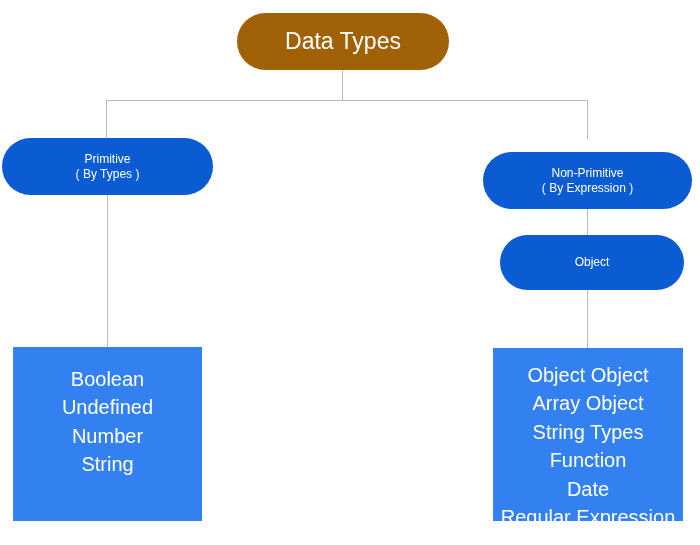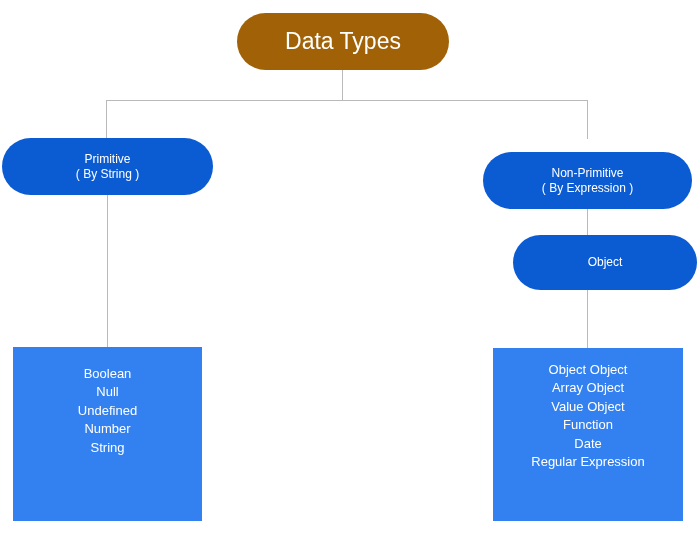--- a/index.html
+++ b/index.html
@@ -53,30 +53,30 @@
   
   .listbox {
     position: absolute;
     background: #3380f0;
     color: #ffffff;
     box-sizing: border-box;
     display: flex;
     flex-direction: column;
     align-items: center;
     z-index: 3;
-    font-size: 13px;
+    font-size: 20px;
     line-height: 1.42;
   }
   .listbox .lb-items { width: 100%; text-align: center; }
   .listbox .lb-item { display: block; white-space: nowrap; }
 
   #node-root      { left: 237px; top: 13px;  width: 212px; height: 57px; }
   #node-primitive { left: 2px;   top: 138px; width: 211px; height: 57px; }
   #node-nonprim   { left: 483px; top: 152px; width: 209px; height: 57px; }
-  #node-object    { left: 513px; top: 235px; width: 184px; height: 55px; }
+  #node-object    { left: 500px; top: 235px; width: 184px; height: 55px; }
 
   #box-primitive-types    { left: 13px;  top: 347px; width: 189px; height: 174px; padding-top: 18px; }
   #box-nonprimitive-types { left: 493px; top: 348px; width: 190px; height: 173px; padding-top: 13px; }
 
   
   #conn-root-stem { left: 342px; top: 70px;  height: 31px; }
   
   #conn-bus       { left: 106px; top: 100px; width: 482px; }
   
   #conn-bus-left  { left: 106px; top: 100px; height: 39px; }
@@ -99,49 +99,48 @@
   <div class="conn conn-v" id="conn-left-drop"></div>
   <div class="conn conn-v" id="conn-right-drop"></div>
 
   <div class="pill pill-root" id="node-root">
     <span class="pill-text">Data Types</span>
   </div>
 
   <div class="pill pill-branch" id="node-primitive">
     <span class="pill-text">
       <span class="pill-line">Primitive</span>
-      <span class="pill-line">( By String )</span>
+      <span class="pill-line">( By Types )</span>
     </span>
   </div>
 
   <div class="pill pill-branch" id="node-nonprim">
     <span class="pill-text">
       <span class="pill-line">Non-Primitive</span>
       <span class="pill-line">( By Expression )</span>
     </span>
   </div>
 
   <div class="pill pill-branch" id="node-object">
     <span class="pill-text">Object</span>
   </div>
 
   <div class="listbox" id="box-primitive-types">
     <div class="lb-items">
         <span class="lb-item">Boolean</span>
-        <span class="lb-item">Null</span>
         <span class="lb-item">Undefined</span>
         <span class="lb-item">Number</span>
         <span class="lb-item">String</span>
       </div>
   </div>
 
   <div class="listbox" id="box-nonprimitive-types">
     <div class="lb-items">
         <span class="lb-item">Object Object</span>
         <span class="lb-item">Array Object</span>
-        <span class="lb-item">Value Object</span>
+        <span class="lb-item">String Types</span>
         <span class="lb-item">Function</span>
         <span class="lb-item">Date</span>
         <span class="lb-item">Regular Expression</span>
       </div>
   </div>
 
 </div>
 
 </body></html>

